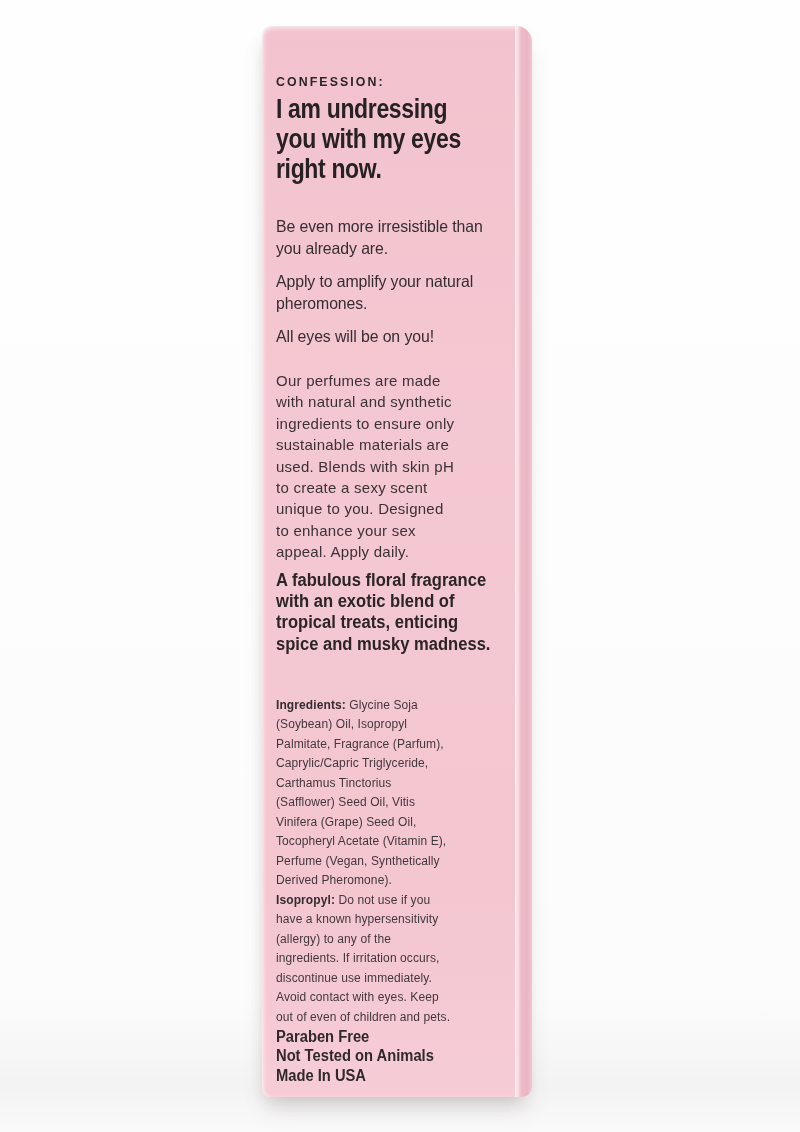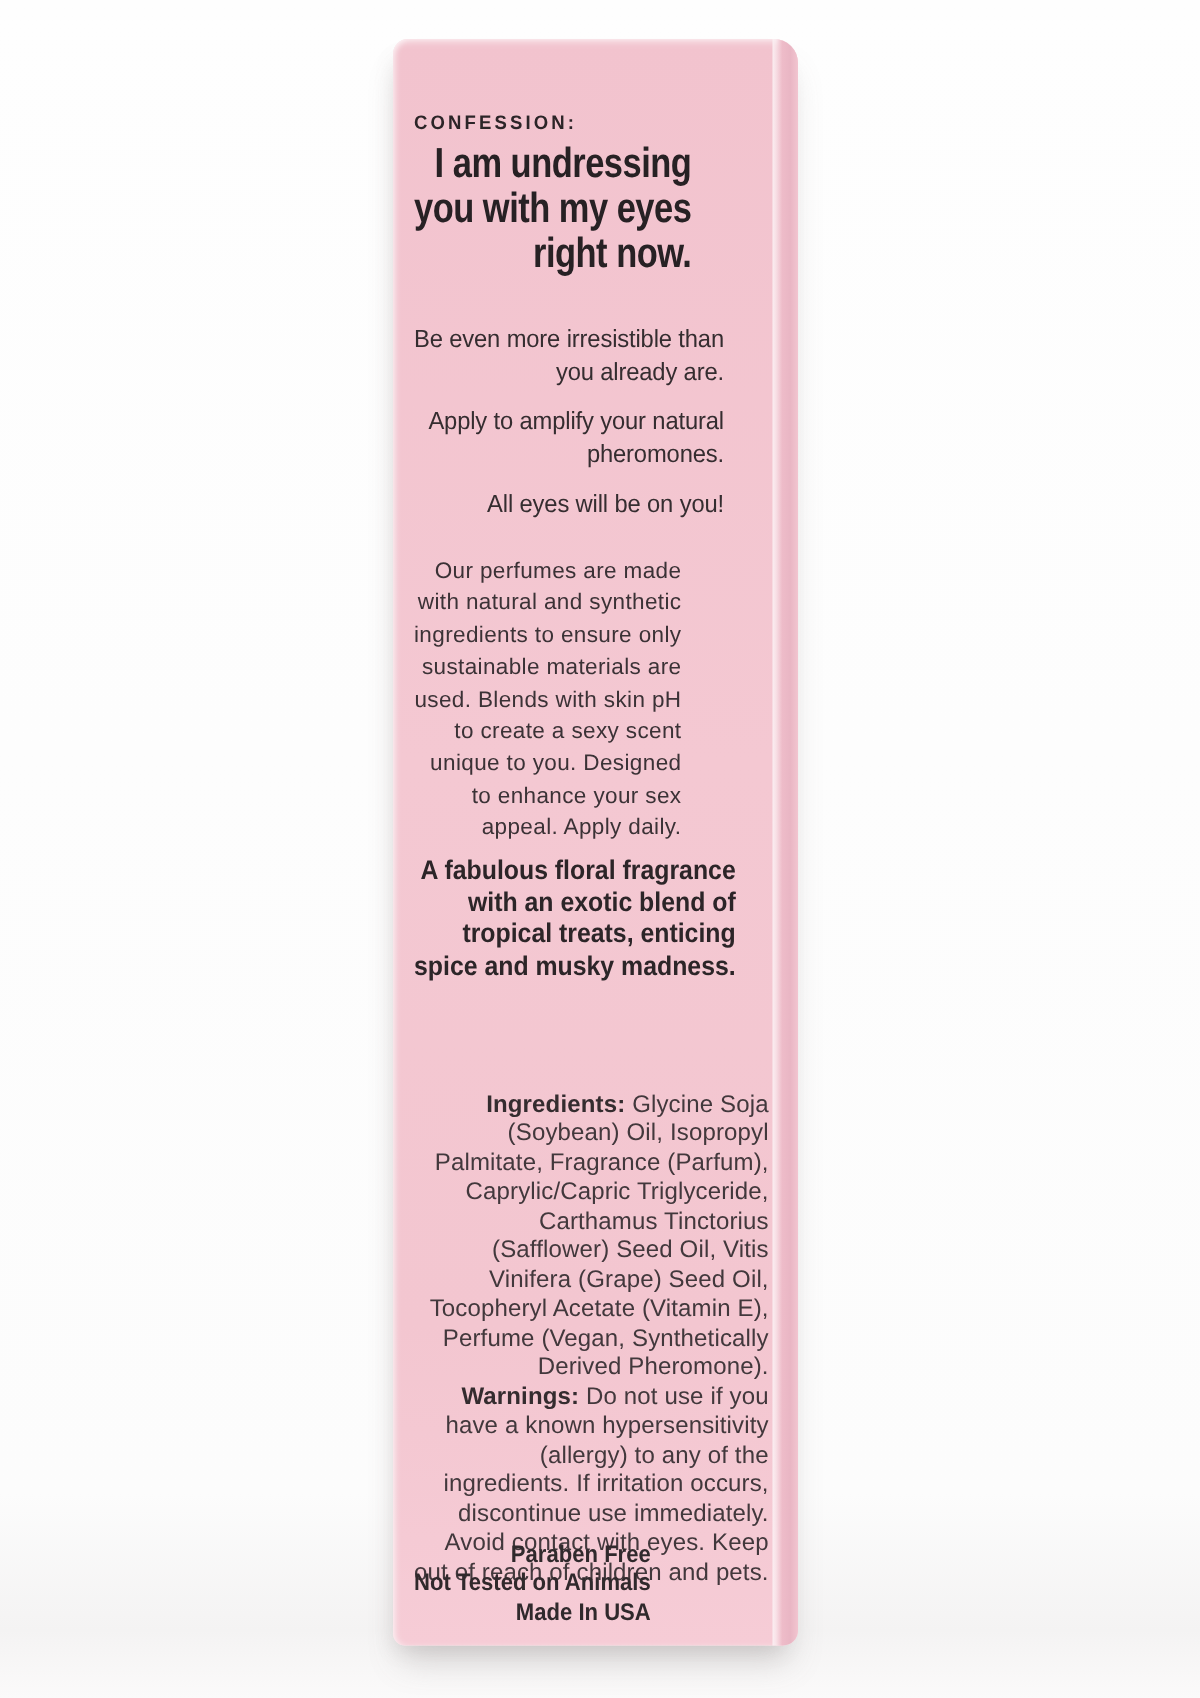--- a/index.html
+++ b/index.html
@@ -5,21 +5,20 @@
   * { margin: 0; padding: 0; box-sizing: border-box; }
   html, body { width: 800px; background: #fdfdfd; }
   body { font-family: "Liberation Sans", sans-serif; }
 
   .page {
     position: relative;
     width: 800px;
     height: 1132px;
     background: linear-gradient(180deg, #fefefe 0%, #fcfcfc 88%, #f4f3f3 96%, #fbfafa 100%);
     overflow: hidden;
-    text-align: right;
   }
 
   .box {
     position: absolute;
     left: 262px;
     top: 26px;
     width: 270px;
     height: 1071px;
     background: linear-gradient(180deg, #f2c3ce 0%, #f4c8d2 45%, #f3c6d0 80%, #f6ccd6 100%);
     border-radius: 10px 16px 10px 8px;
@@ -100,22 +99,22 @@
     font-size: 18px;
     line-height: 21.2px;
     font-weight: bold;
     color: #2c2528;
     transform: scaleX(0.92);
     transform-origin: 0 0;
   }
 
   .ingredients-warnings {
     position: absolute;
-    top: 681px;
-    font-size: 16px;
+    top: 650px;
+    font-size: 12px;
     line-height: 19.5px;
     letter-spacing: 0.1px;
     color: #42383c;
   }
   .ingredients-warnings b { color: #342c2f; }
 
   .footer-claims {
     position: absolute;
     top: 1001px;
     font-size: 16px;
@@ -168,27 +167,27 @@
         <b>Ingredients:</b><span> Glycine Soja
 (Soybean) Oil, Isopropyl
 Palmitate, Fragrance (Parfum),
 Caprylic/Capric Triglyceride,
 Carthamus Tinctorius
 (Safflower) Seed Oil, Vitis
 Vinifera (Grape) Seed Oil,
 Tocopheryl Acetate (Vitamin E),
 Perfume (Vegan, Synthetically
 Derived Pheromone).
-</span><b>Warnings:</b><span> Do not use if you
+</span><b>Isopropyl:</b><span> Do not use if you
 have a known hypersensitivity
 (allergy) to any of the
 ingredients. If irritation occurs,
 discontinue use immediately.
 Avoid contact with eyes. Keep
-out of reach of children and pets.</span>
+out of even of children and pets.</span>
       </div>
 
       <div class="footer-claims txt">Paraben Free
 Not Tested on Animals
 Made In USA</div>
 
     </div>
   </div>
 </div>
 

